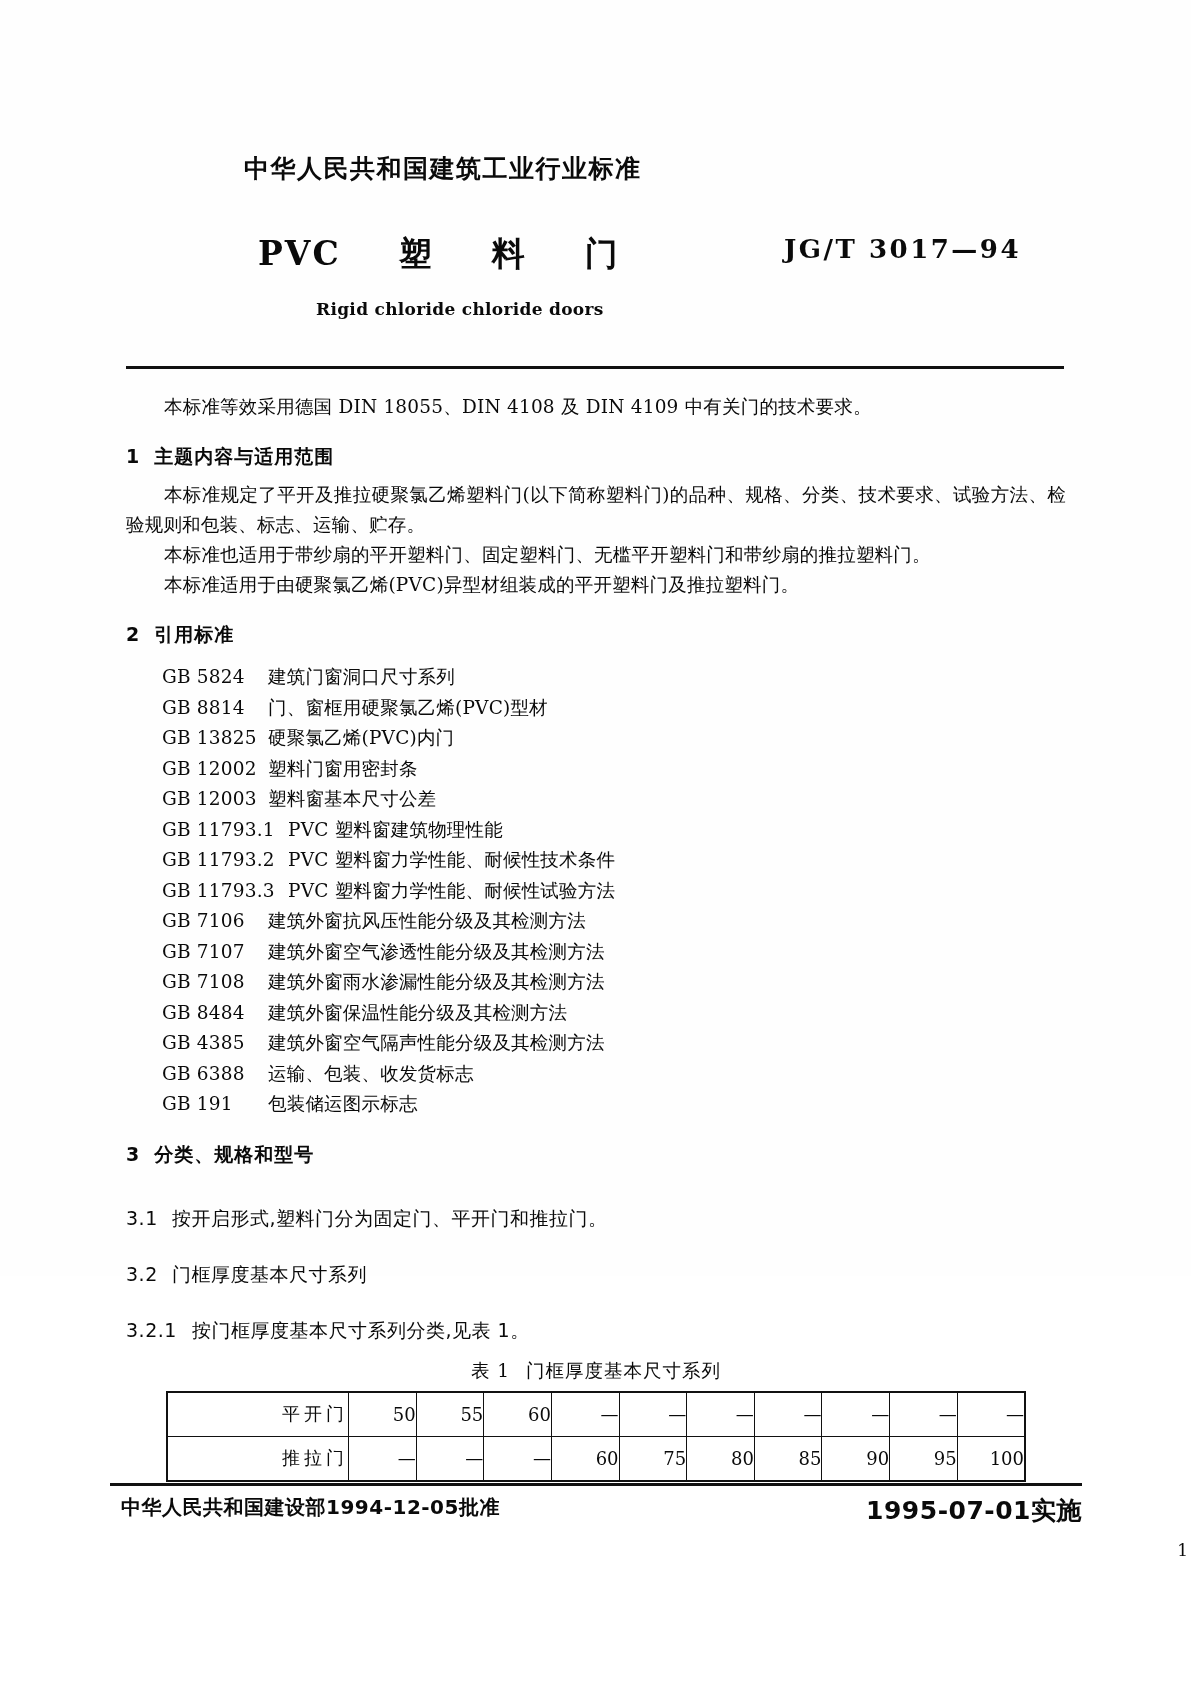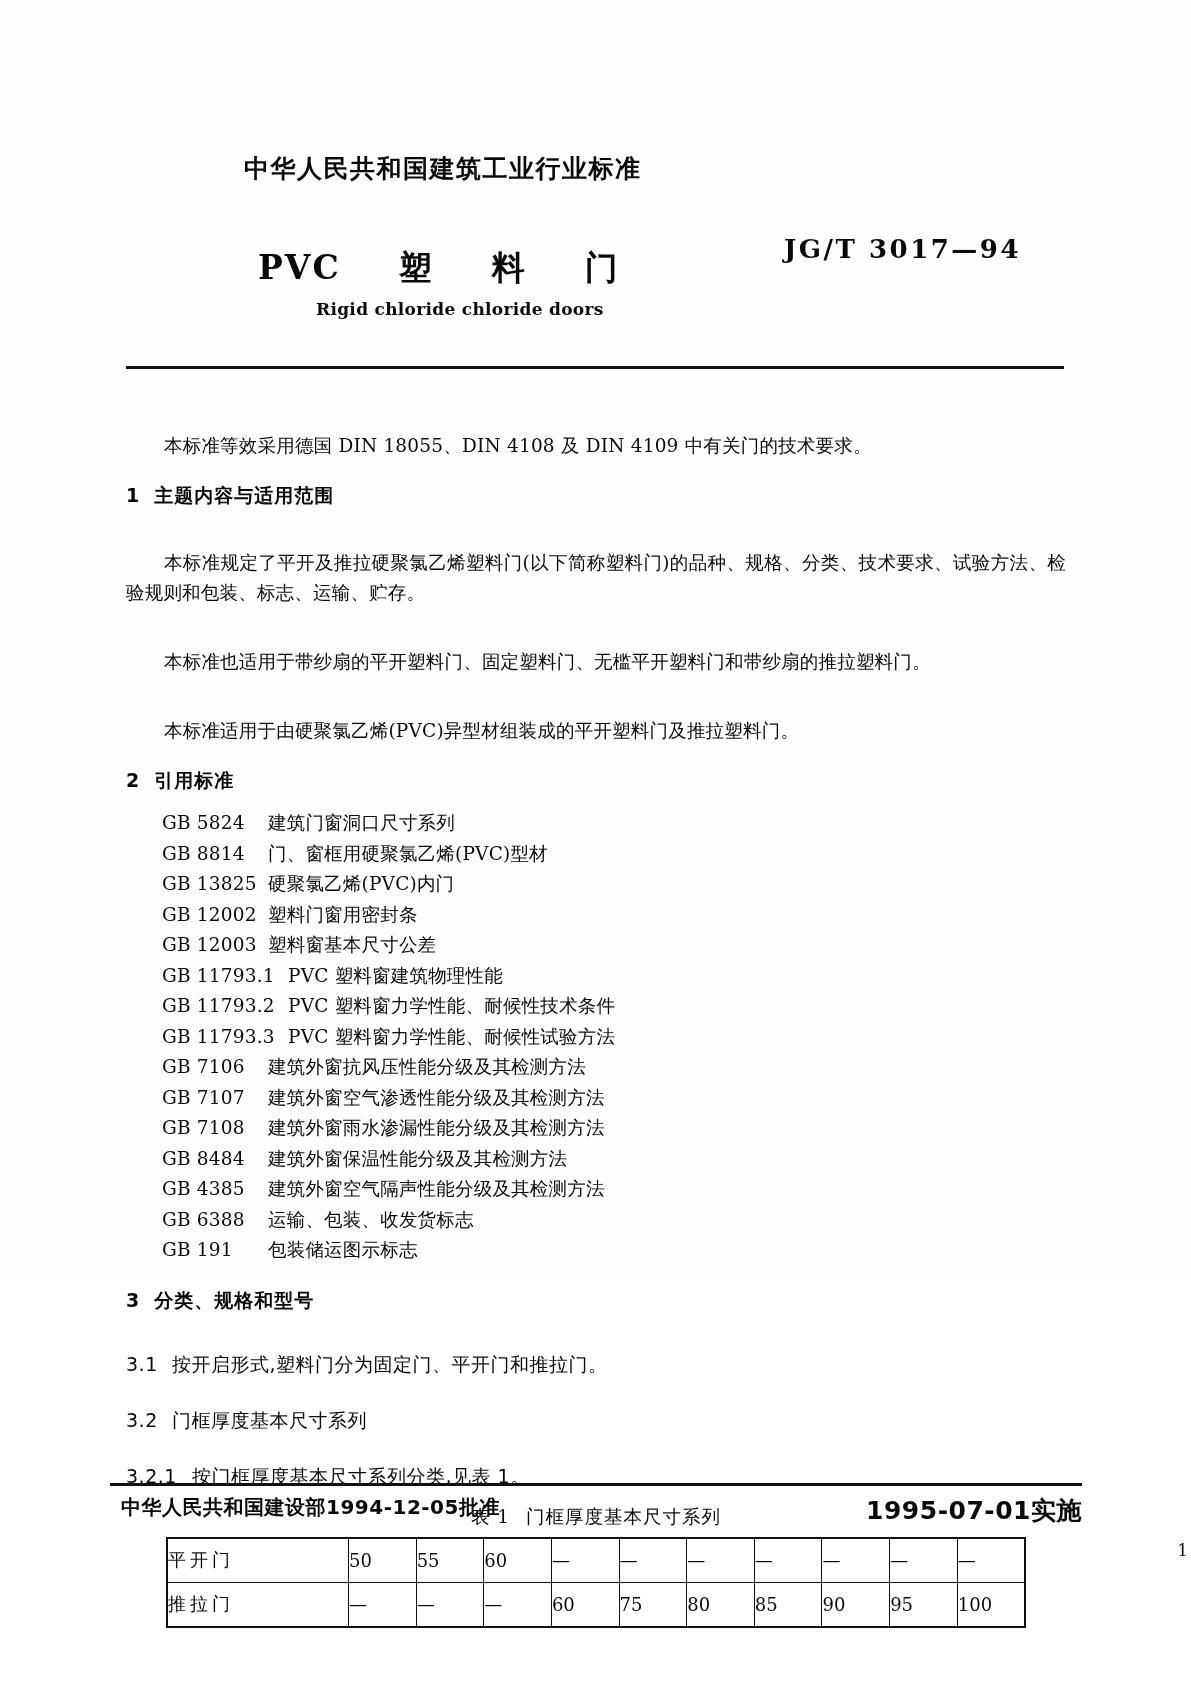--- a/index.html
+++ b/index.html
@@ -39,21 +39,21 @@
   .title-row {
     position: absolute;
     left: 128px;
     top: 228px;
     width: 935px;
     height: 48px;
   }
   .doc-title {
     position: absolute;
     left: 130px;
-    top: 18px;
+    top: 4px;
     font-size: 33px;
     font-weight: bold;
     font-family: "DejaVu Serif", "Liberation Serif", serif;
     letter-spacing: 2px;
     white-space: nowrap;
   }
   .doc-title .sp { display: inline-block; width: 58px; }
   .std-no {
     position: absolute;
     right: 42px;
@@ -92,21 +92,21 @@
     top: 392px;
     width: 940px;
   }
   .para {
     font-size: 18.5px;
     line-height: 30px;
     font-family: "DejaVu Serif", "Liberation Serif", serif;
     text-align: justify;
     letter-spacing: 0.2px;
   }
-  .indent { text-indent: 38px; margin-top: 39px; }
+  .indent { text-indent: 38px; }
 
   .sec-head {
     font-size: 19px;
     font-weight: bold;
     font-family: "DejaVu Sans", "Liberation Sans", sans-serif;
     letter-spacing: 1px;
     margin-top: 22px;
     margin-bottom: 10px;
   }
   .sec-head .num { margin-right: 14px; }
@@ -152,21 +152,21 @@
 
   table.spec {
     border-collapse: collapse;
     width: 860px;
     margin: 0 auto;
     table-layout: fixed;
   }
   table.spec td {
     border-left: 1px solid #111;
     border-right: 1px solid #111;
-    text-align: left;
+    text-align: right;
     font-size: 18px;
     font-family: "DejaVu Serif", "Liberation Serif", serif;
     height: 43px;
     padding: 0;
   }
   table.spec tr.r1 td { border-top: 2.5px solid #111; border-bottom: 1px solid #111; }
   table.spec tr.r2 td { border-bottom: 2.5px solid #111; }
   table.spec td.label {
     border-left: 2.5px solid #111;
     width: 180px;

